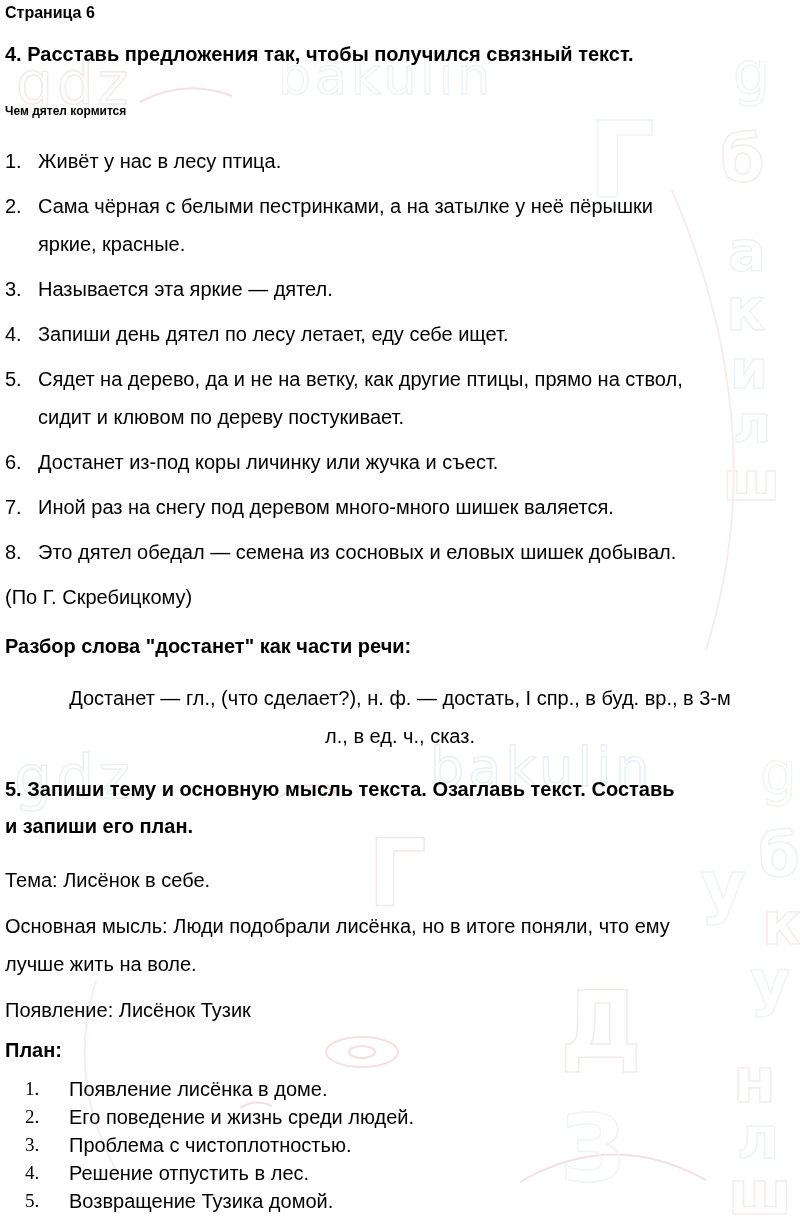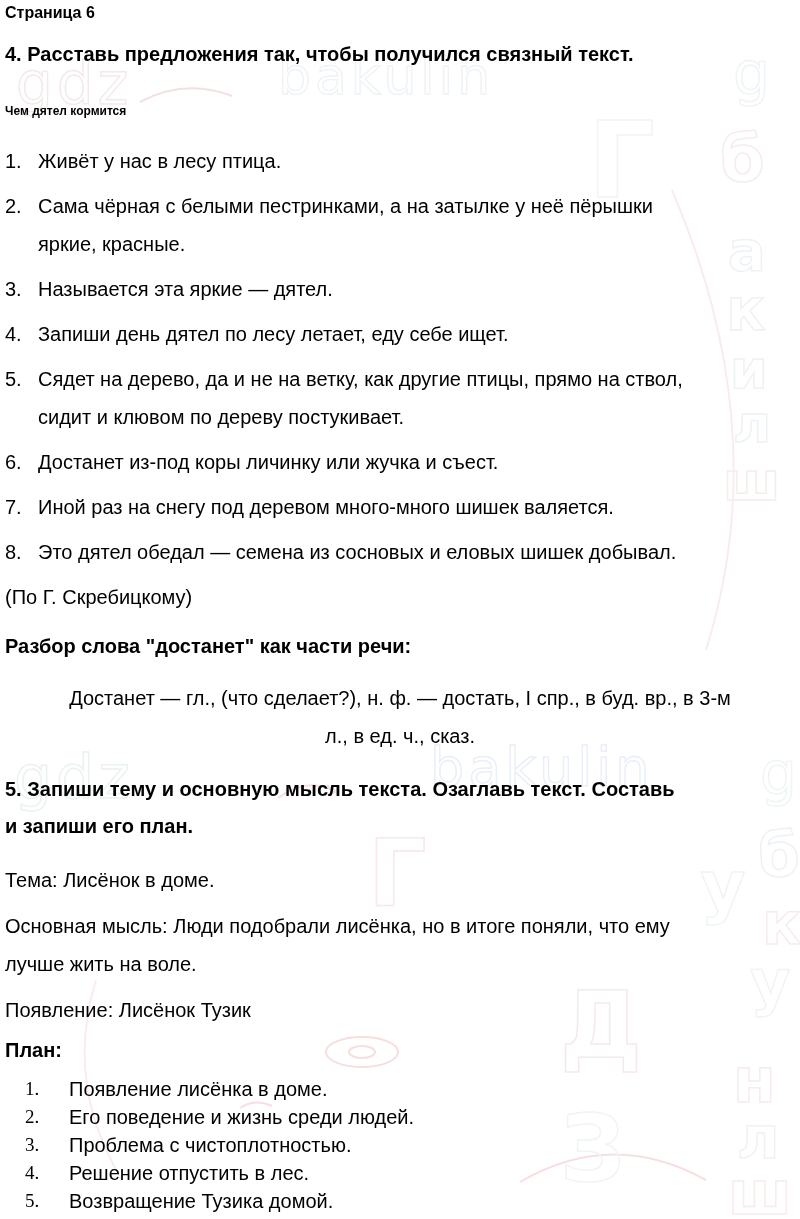--- a/index.html
+++ b/index.html
@@ -158,21 +158,21 @@
   <div class="task-heading parse-heading">Разбор слова "достанет" как части речи:</div>
 
   <p class="body-text">Достанет — гл., (что сделает?), н. ф. — достать, I спр., в буд. вр., в 3-м
 л., в ед. ч., сказ.</p>
 
   <div class="task-heading task5-heading">5. Запиши тему и основную мысль текста. Озаглавь текст. Составь
 и запиши его план.</div>
 
   <p class="labeled">
     <span class="lbl">Тема:</span>
-    <span class="val">Лисёнок в доме.</span>
+    <span class="val">Лисёнок в себе.</span>
   </p>
 
   <p class="labeled tight">
     <span class="lbl">Основная мысль:</span>
     <span class="val">Люди подобрали лисёнка, но в итоге поняли, что ему
 лучше жить на воле.</span>
   </p>
 
   <p class="labeled tight">
     <span class="lbl">Появление:</span>

